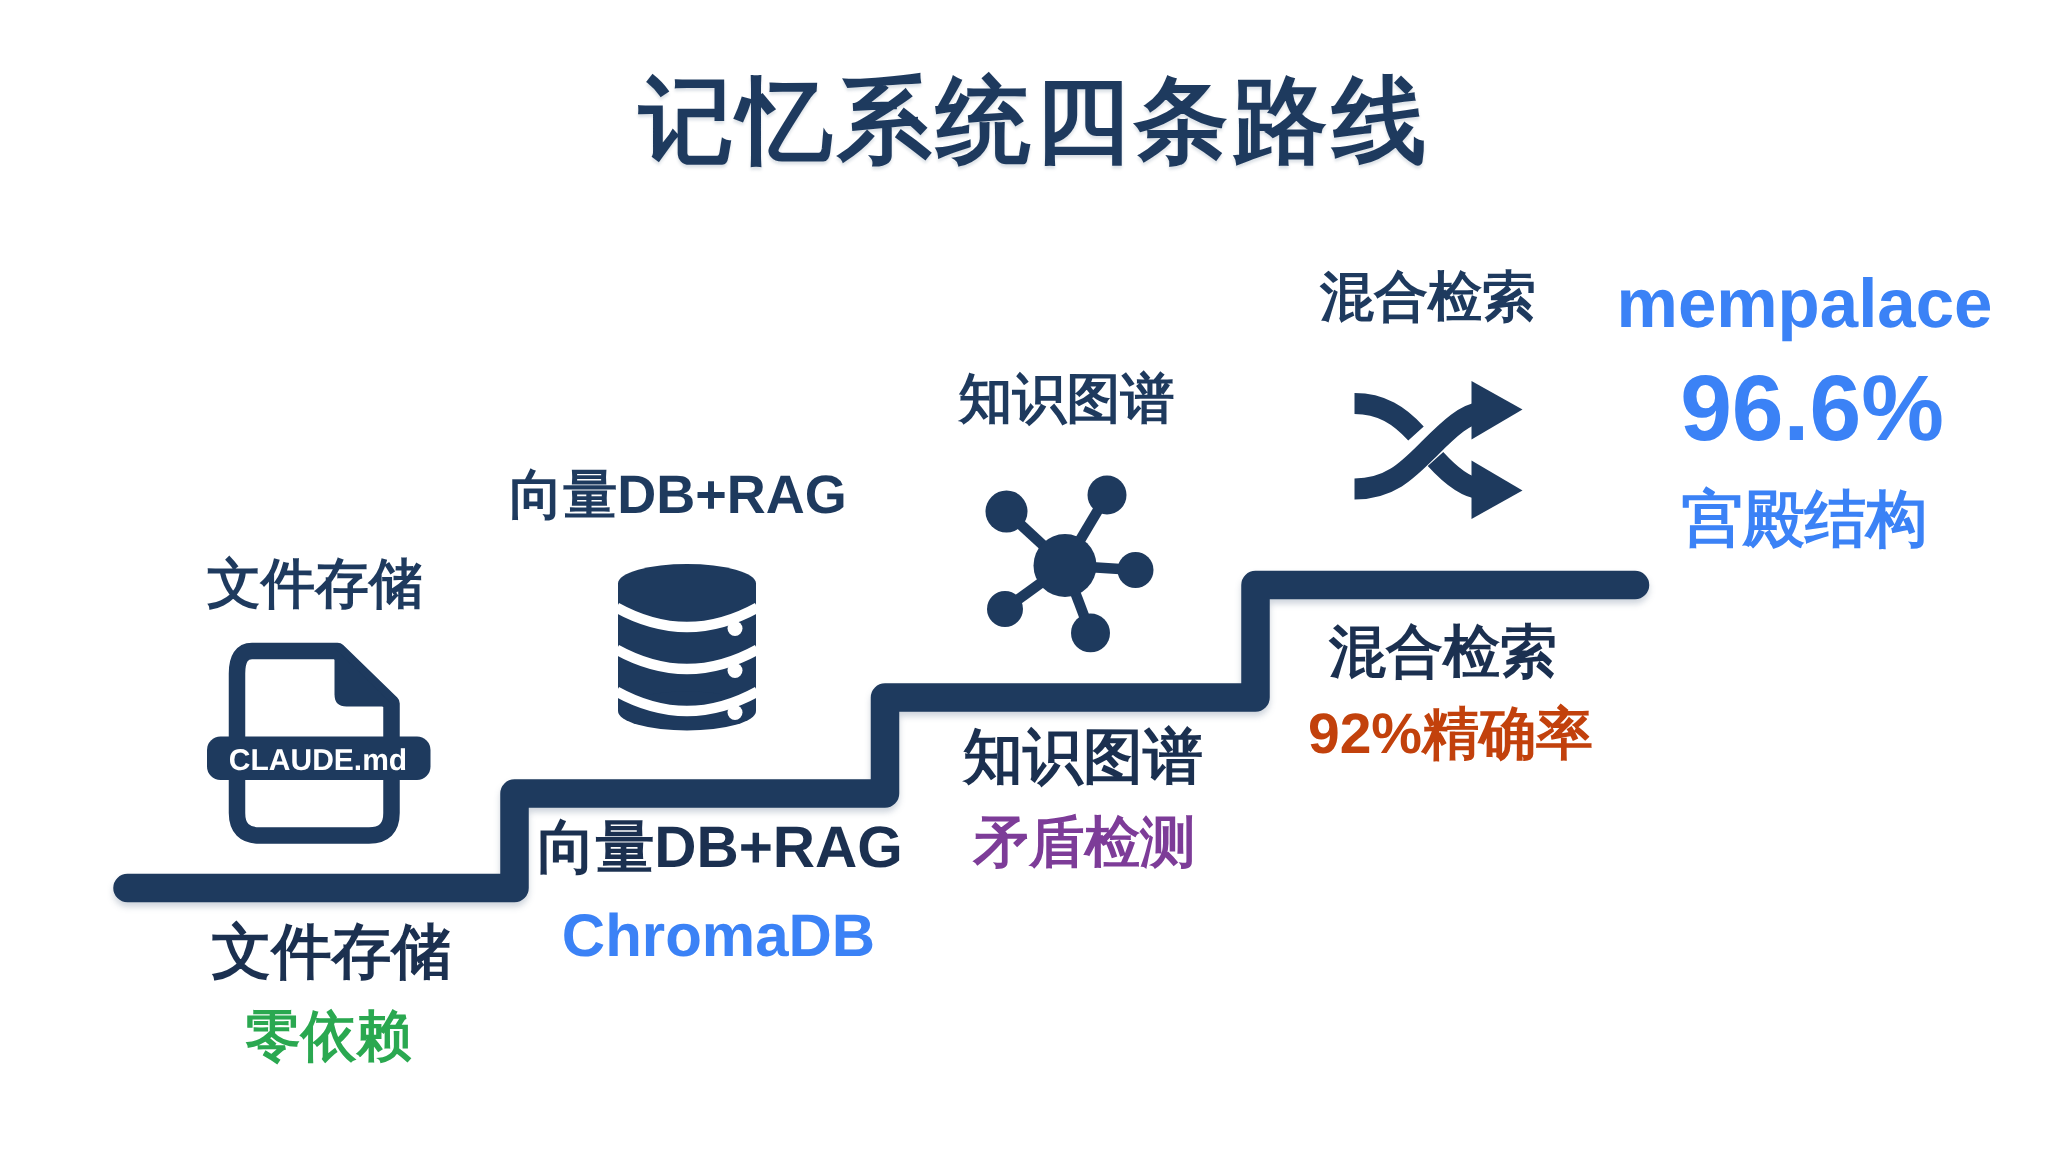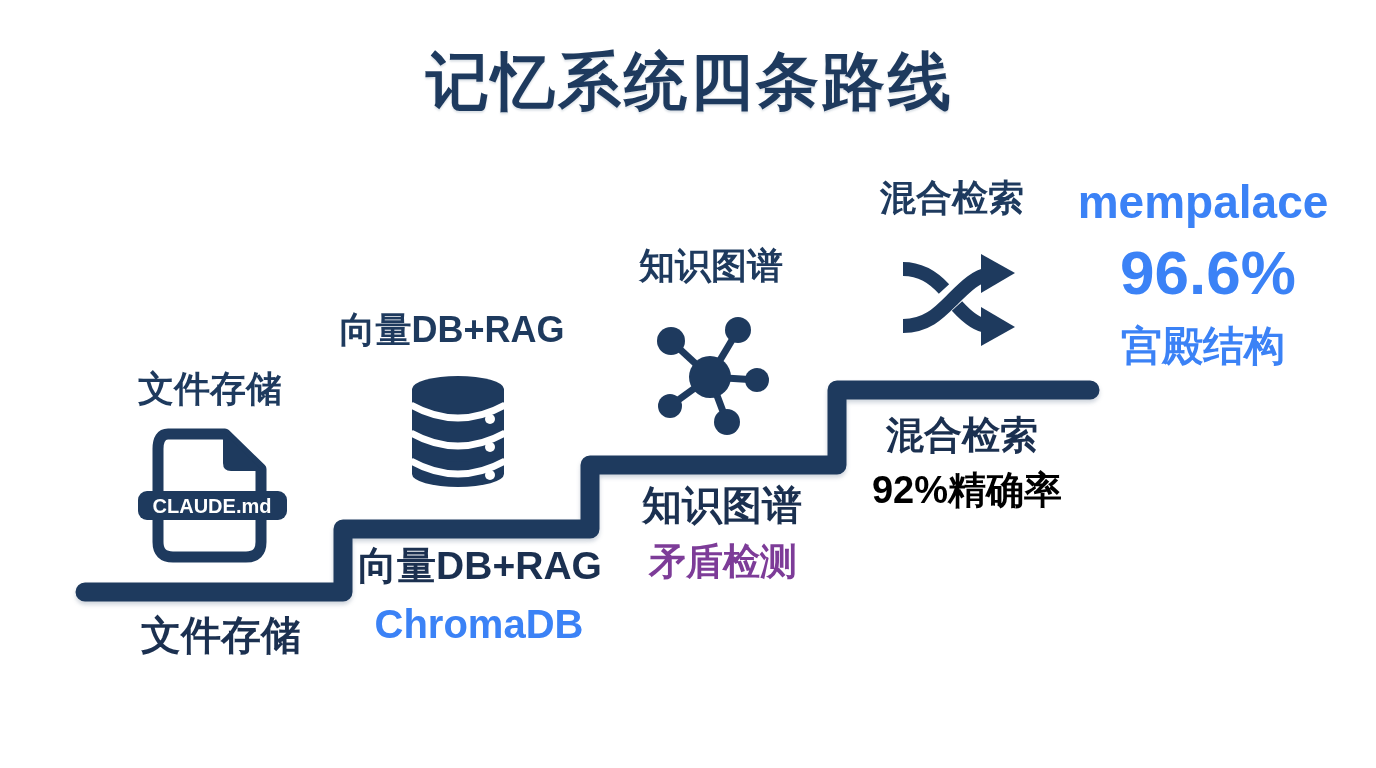--- a/index.html
+++ b/index.html
@@ -12,21 +12,21 @@
     position:absolute; font-weight:bold; white-space:nowrap;
     line-height:1.05; text-align:center; transform:translateX(-50%);
     color:#1e3a5e;
   }
   .title { font-size:63px; letter-spacing:3px; color:#1e3a5e; text-shadow:0 2px 2px rgba(30,58,94,.15); }
   .toplbl  { font-size:36px; }
   .namelbl { font-size:39px; color:#1b3050; }
   .c-green  { color:#2aa850; }
   .c-blue   { color:#3b82f6; }
   .c-purple { color:#7d3c98; }
-  .c-orange { color:#000000; }
+  .c-orange { color:#c2410c; }
   .c-gold   { color:#3b82f6; }
   .stairs-svg { filter:drop-shadow(0 3px 2px rgba(30,58,94,.22)); }
   .icon-svg { display:block; }
 </style>
 </head>
 <body>
 
 <div class="stage">
 
   <div class="lbl title" style="left:690px; top:48px;text-align:center;">记忆系统四条路线</div>
@@ -38,20 +38,21 @@
   <div class="lbl toplbl" style="left:210px; top:370px;">文件存储</div>
 
   <svg class="abs icon-svg" style="left:135px; top:425px;" width="155" height="140" viewBox="0 0 155 140">
     <path d="M33,9 H90 L126,44 V117 Q126,132 111,132 H38 Q23,132 23,117 V24 Q23,9 33,9 Z" fill="none" stroke="#1e3a5e" stroke-width="11" stroke-linejoin="round"></path>
     <path d="M88,7 L128,46 H96 Q88,46 88,38 Z" fill="#1e3a5e"></path>
     <rect x="3" y="66" width="149" height="29" rx="9" fill="#1e3a5e"></rect>
     <text x="77" y="88" text-anchor="middle" font-size="20" font-weight="bold" fill="#ffffff">CLAUDE.md</text>
   </svg>
 
   <div class="lbl namelbl" style="left:221px; top:614px; font-size:40px;">文件存储</div>
+  <div class="lbl c-green" style="left:219px; top:672px; font-size:37px;">零依赖</div>
 
   <div class="lbl toplbl" style="left:452px; top:311px;">向量DB+RAG</div>
 
   <svg class="abs icon-svg" style="left:408px; top:374px;" width="100" height="118" viewBox="0 0 100 118">
     <ellipse cx="50" cy="15" rx="46" ry="13" fill="#1e3a5e"></ellipse>
     <rect x="4" y="15" width="92" height="85" fill="#1e3a5e"></rect>
     <ellipse cx="50" cy="100" rx="46" ry="13" fill="#1e3a5e"></ellipse>
     <path d="M3,31 Q50,57 97,31" stroke="#ffffff" stroke-width="7" fill="none"></path>
     <path d="M3,59 Q50,85 97,59" stroke="#ffffff" stroke-width="7" fill="none"></path>
     <path d="M3,87 Q50,113 97,87" stroke="#ffffff" stroke-width="7" fill="none"></path>

